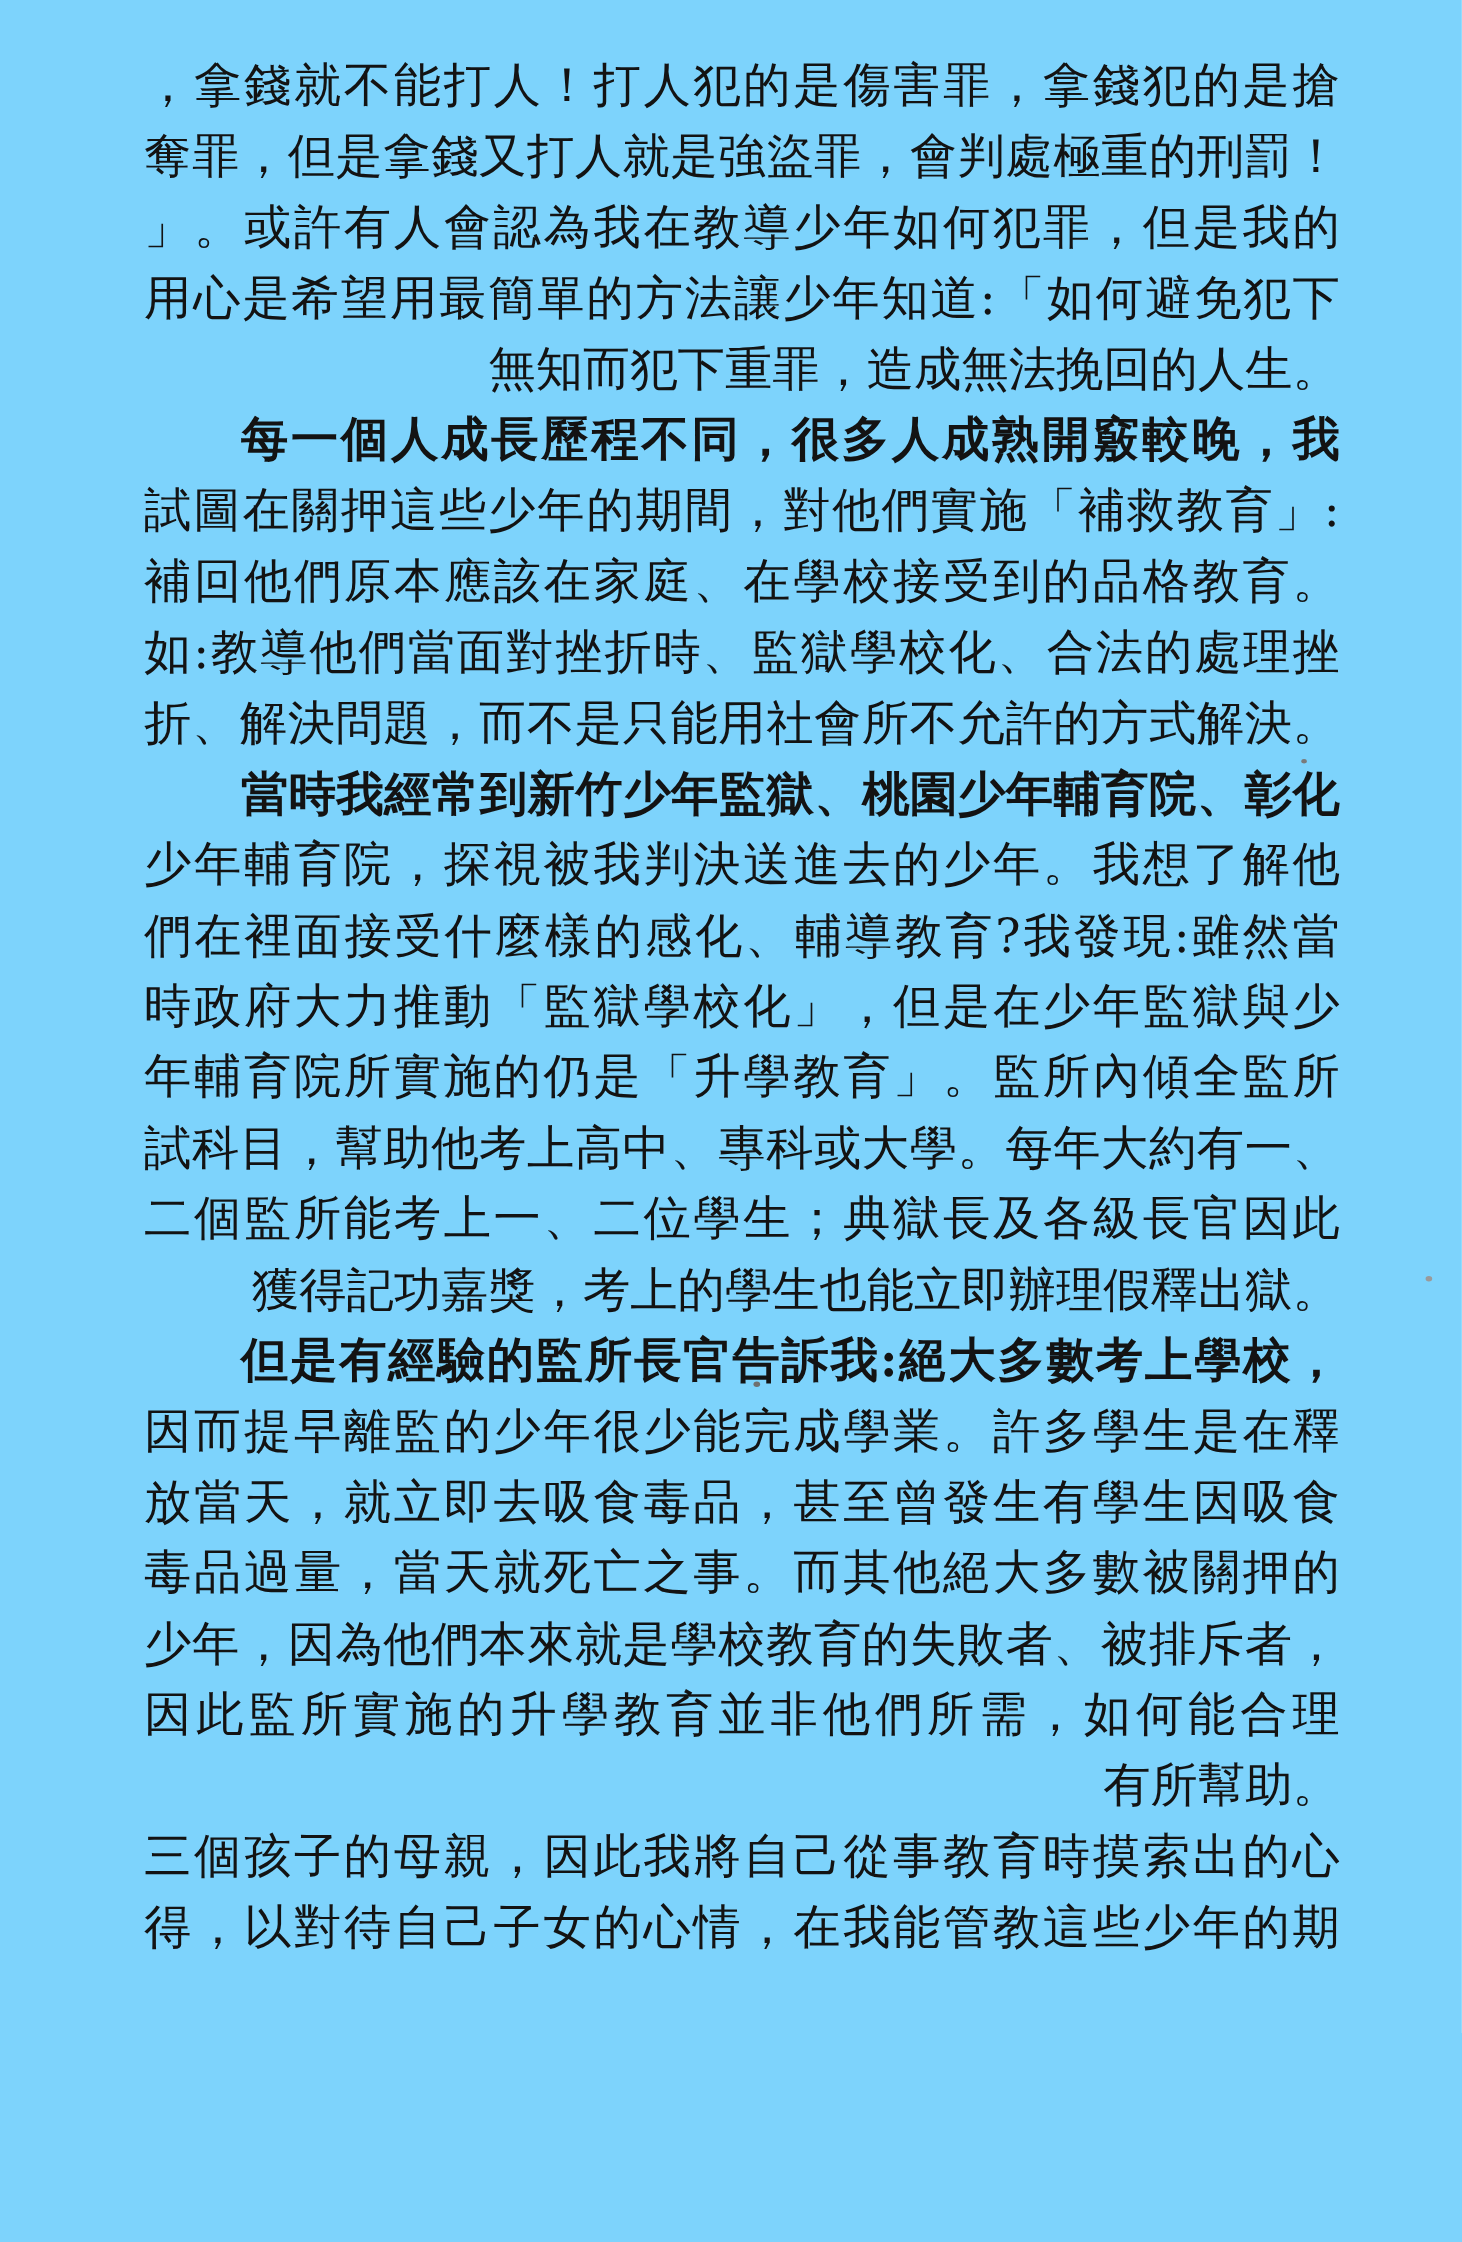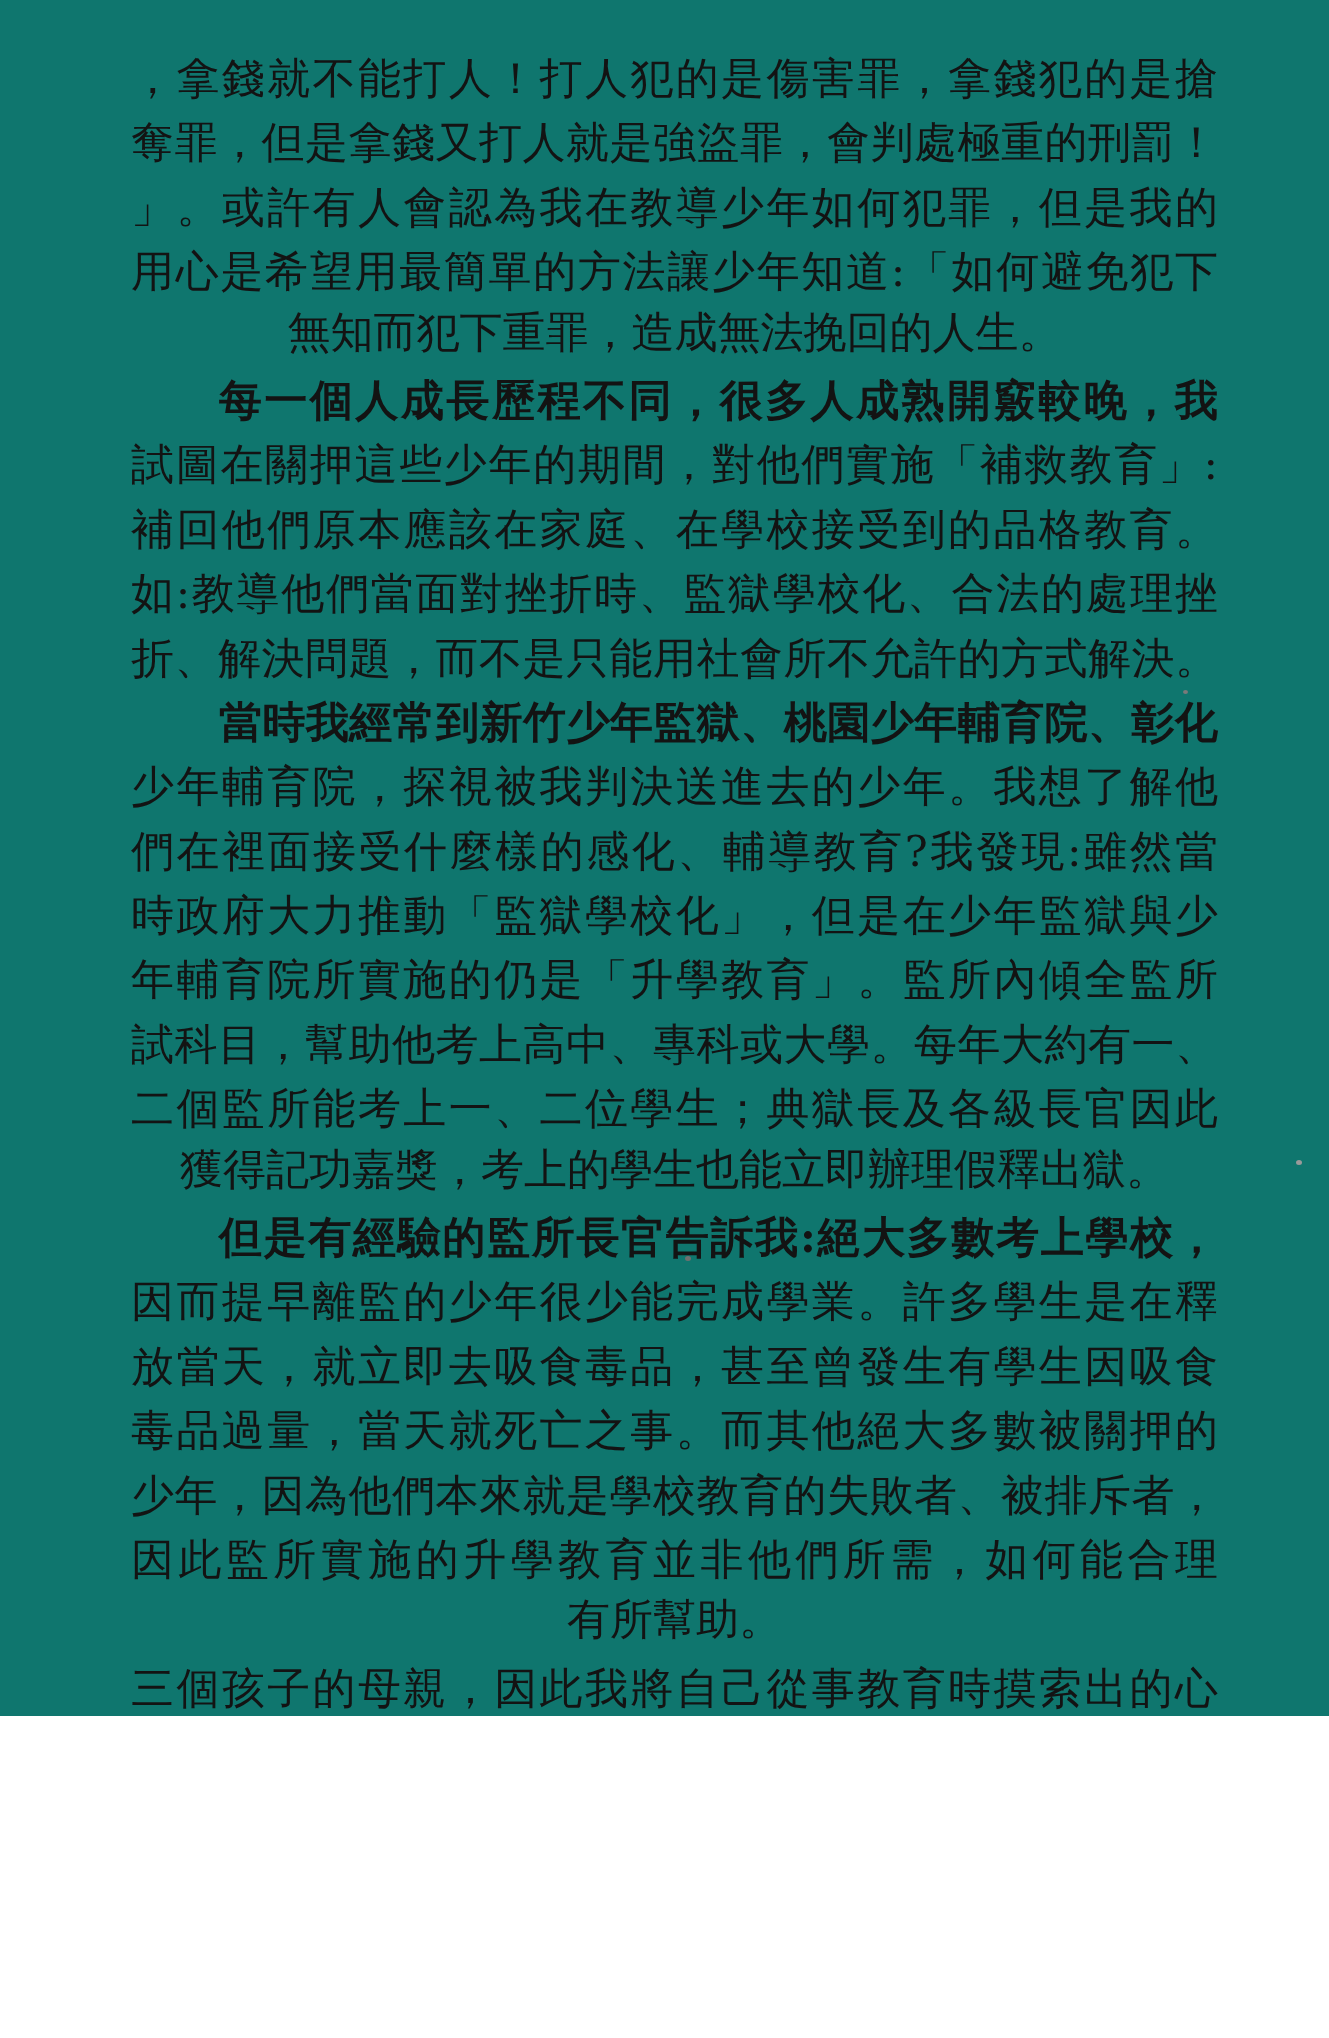--- a/index.html
+++ b/index.html
@@ -4,22 +4,22 @@
 <title>Document</title>
 <style>
   html, body {
     margin: 0;
     padding: 0;
     background: #ffffff;
   }
   .page {
     position: relative;
     width: 1329px;
-    height: 1716px;
-    background: #0f766e;
+    height: 2038px;
+    background: #7dd3fc;
     overflow: hidden;
   }
   .textblock {
     position: absolute;
     left: 131px;
     top: 46px;
     width: 1087px;
   }
   .para {
     margin: 0;
@@ -31,23 +31,22 @@
     line-height: 64.4px;
     height: 64.4px;
     color: #131313;
     white-space: normal;
     text-align: justify;
     text-align-last: justify;
     text-justify: inter-character;
     overflow: hidden;
   }
   .line.no-justify {
-    text-align: center;
+    text-align: right;
     text-align-last: auto;
-    font-family: Liberation Mono, monospace;
   }
   .line.indent {
     text-indent: 88px;
     font-weight: bold;
   }
   .speck {
     position: absolute;
     border-radius: 50%;
   }
 </style>

